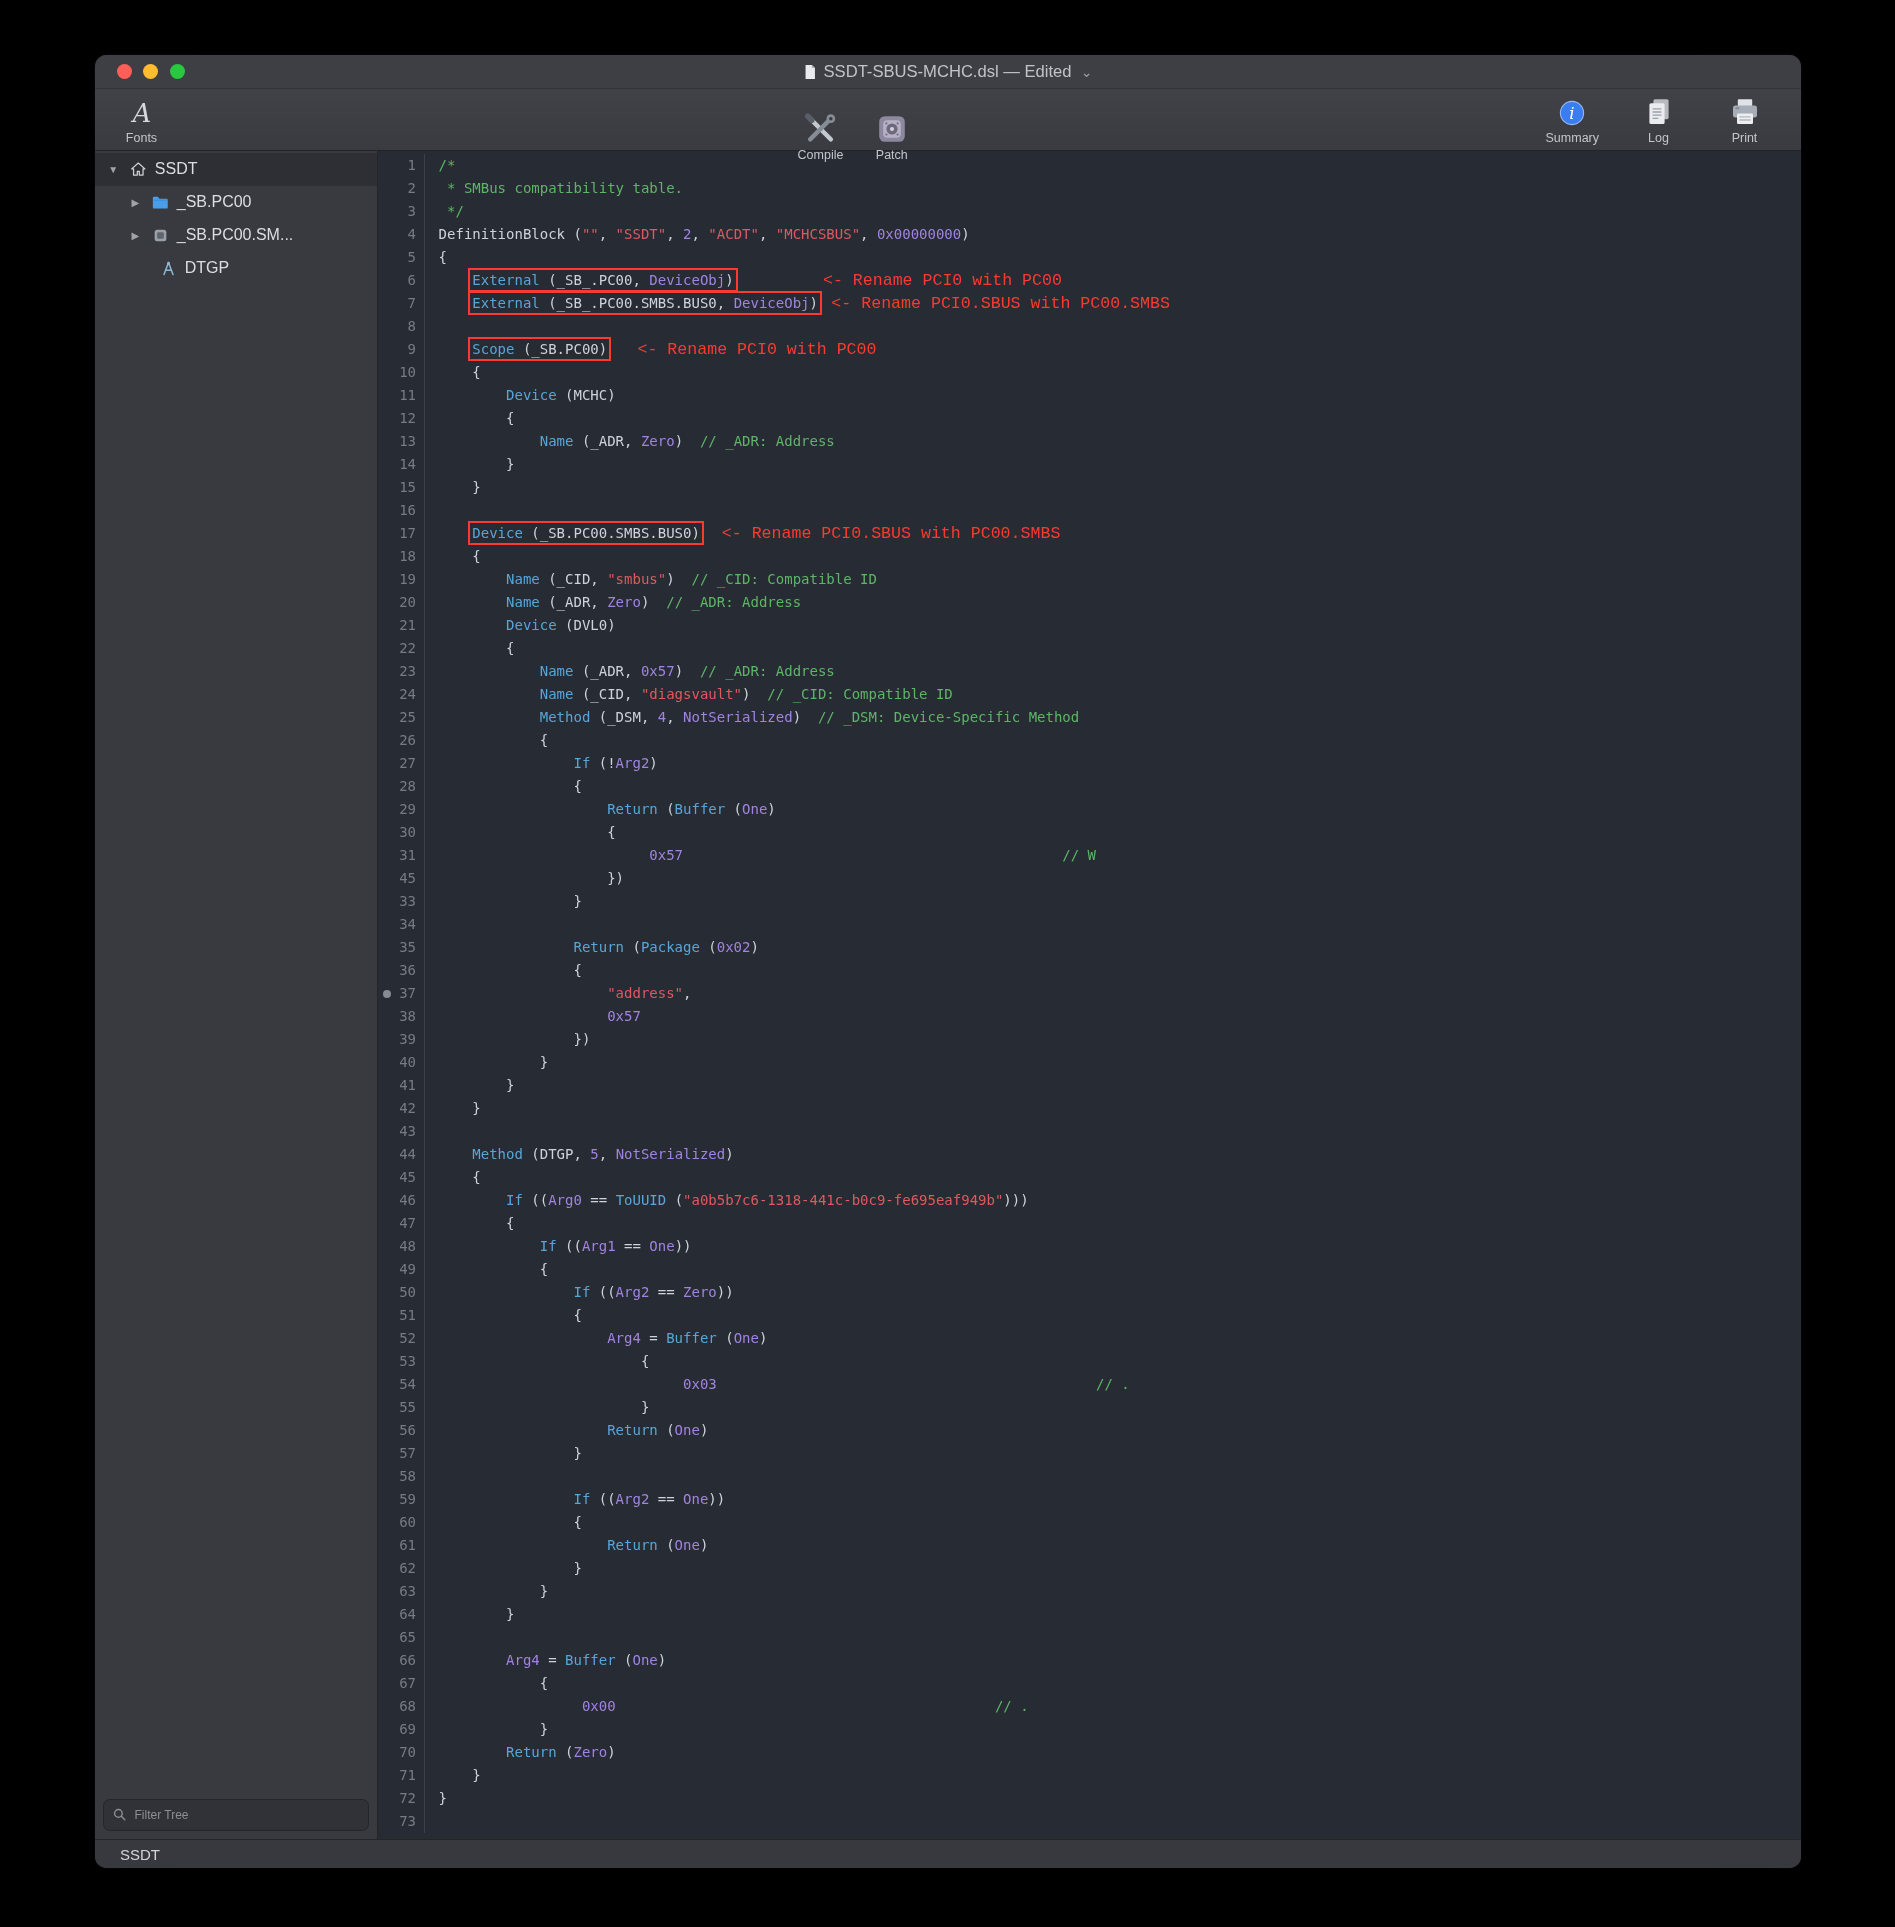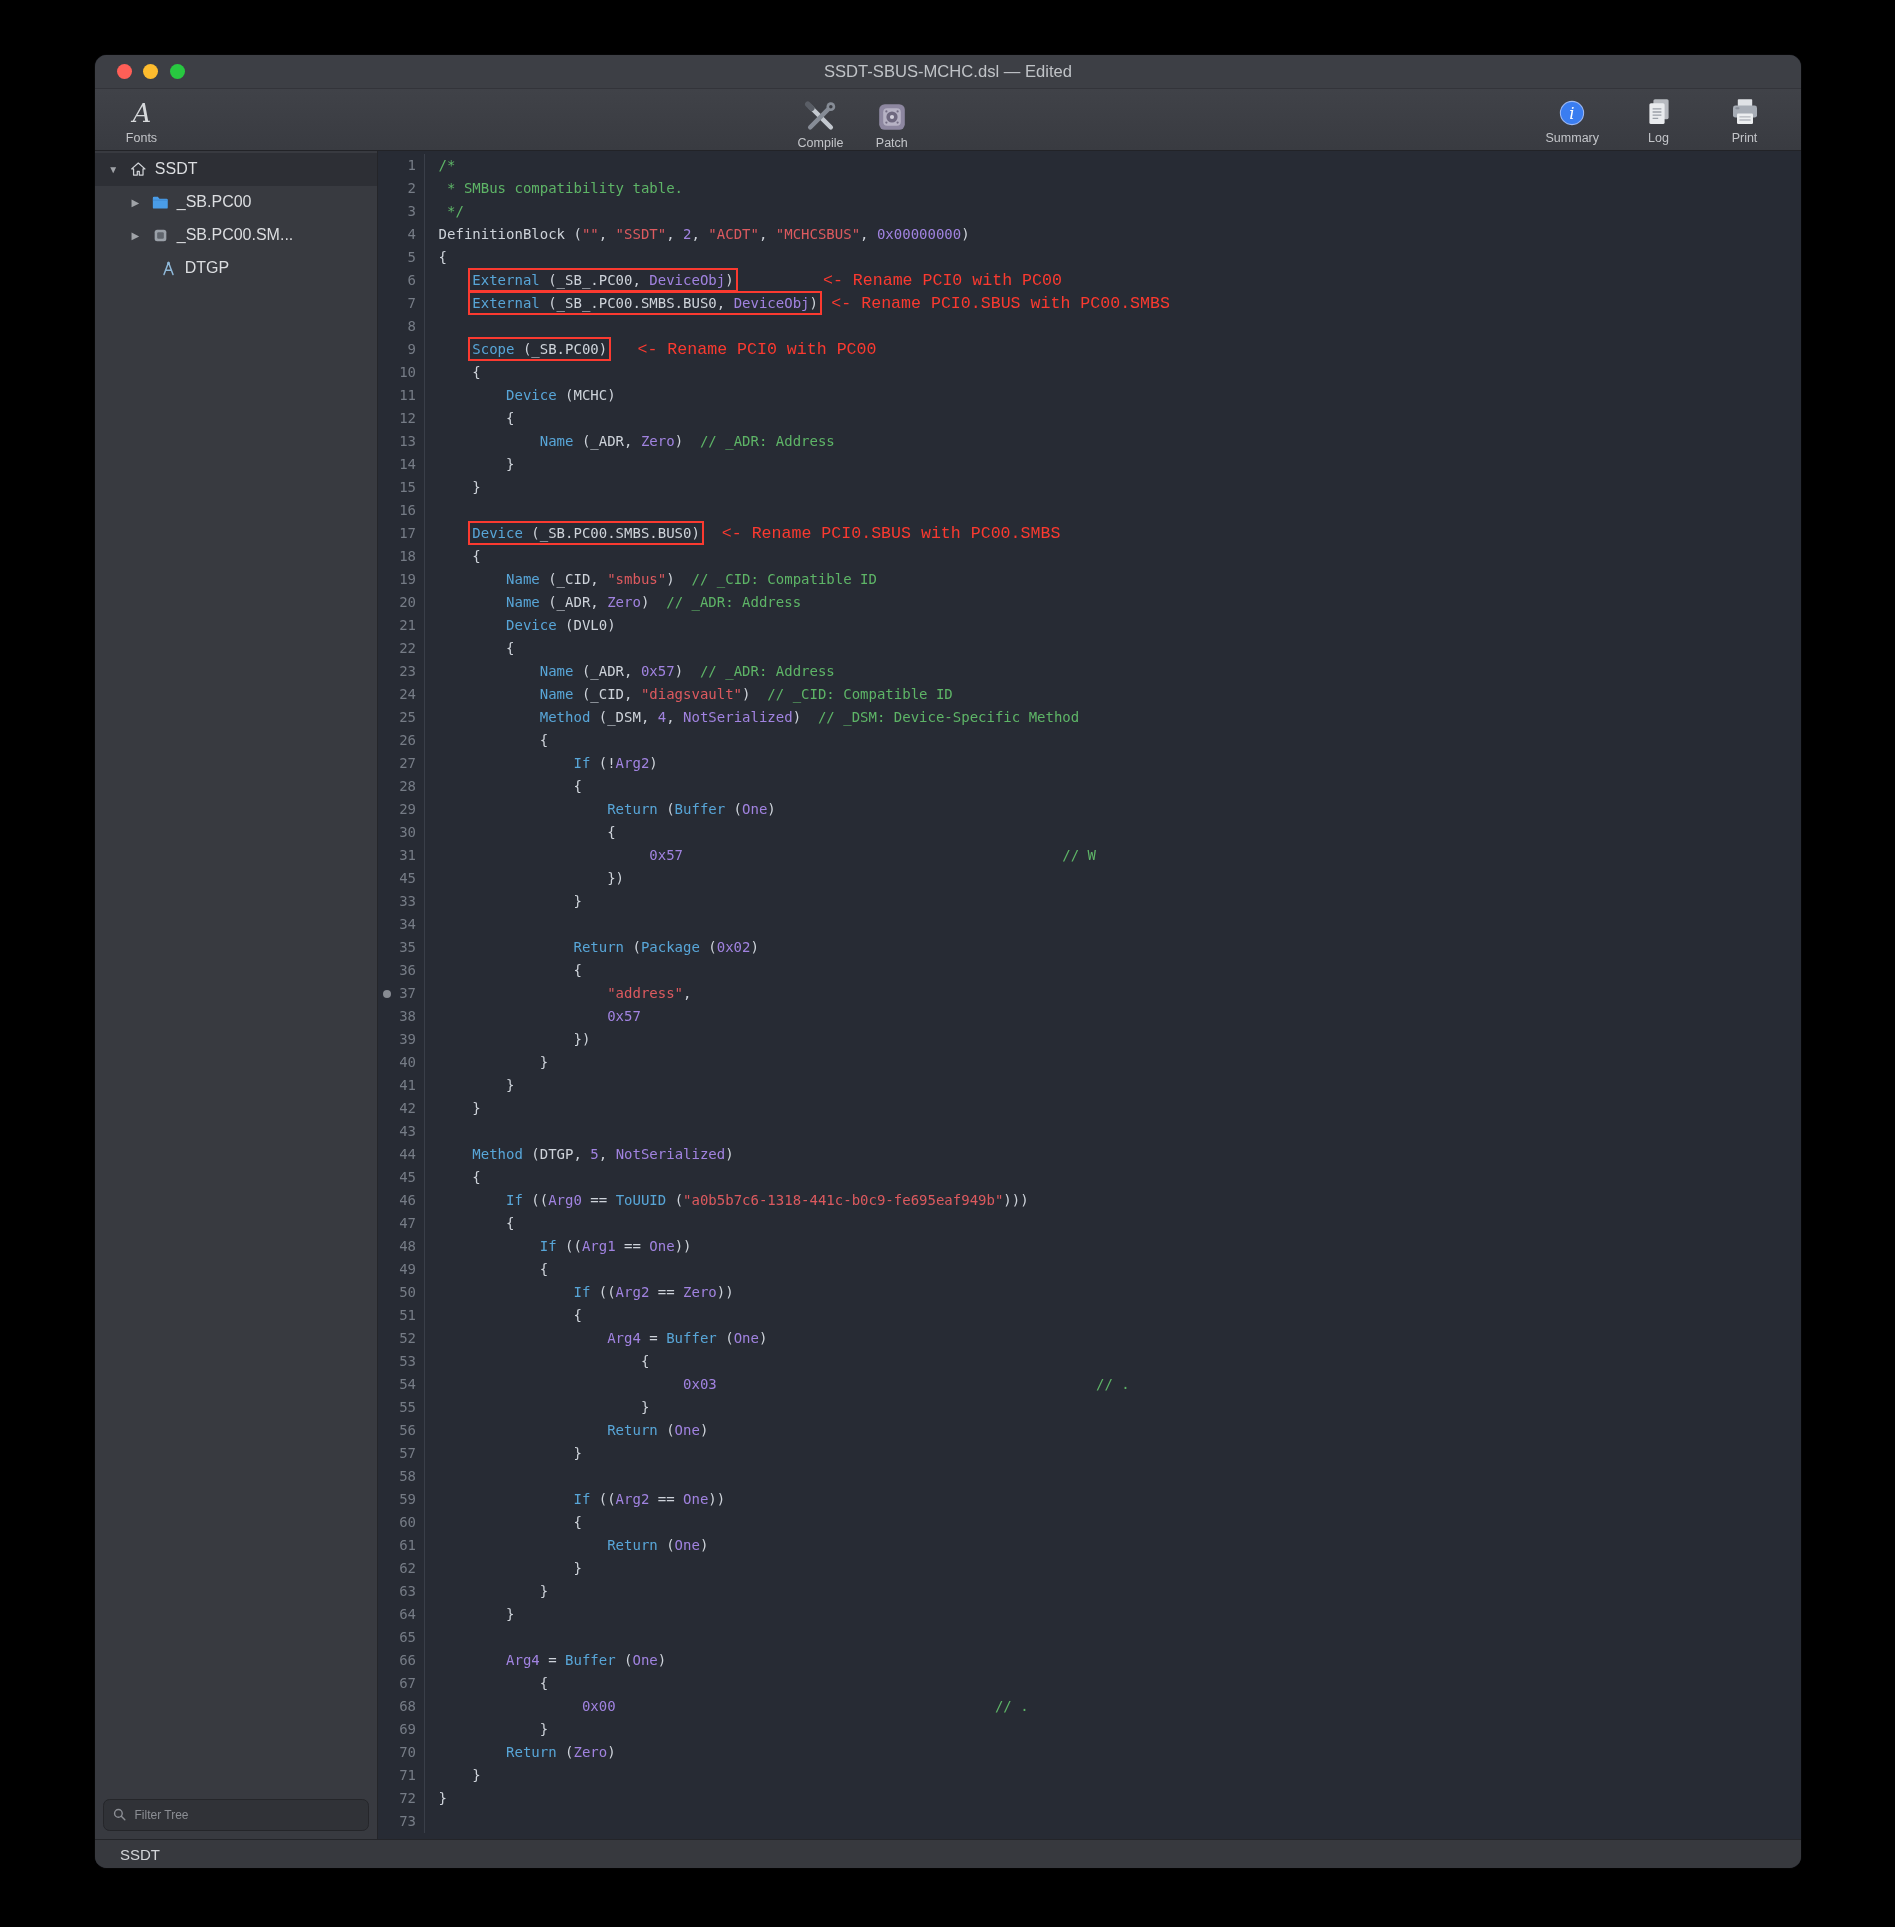--- a/index.html
+++ b/index.html
@@ -7,28 +7,28 @@
     --c-kw:#58a6d8; --c-nu:#a183e0; --c-st:#dd5a5f; --c-cm:#5eb567; --c-pl:#ced3da; --c-an:#fb3a30;
     --tl-red:#ff5f57; --tl-yellow:#febc2e; --tl-green:#28c840;
   }
   .window{position:absolute;left:95px;top:55px;width:1706px;height:1813px;border-radius:11.6px;overflow:hidden;
           background:#272b34;box-shadow:0 42px 100px rgba(0,0,0,.75), 0 0 0 0.8px #0a0a0b;display:flex;flex-direction:column;}
   
   .titlebar{height:33px;flex:0 0 auto;background:#3d3f45;display:flex;align-items:center;justify-content:center;position:relative;border-bottom:0.8px solid #33343a;}
   .traffic{position:absolute;left:21.6px;top:0;height:100%;display:flex;align-items:center;gap:11.6px;}
   .tl{width:15px;height:15px;border-radius:50%;}
   .tl.red{background:var(--tl-red);} .tl.yellow{background:var(--tl-yellow);} .tl.green{background:var(--tl-green);}
-  .title-group{display:flex;align-items:center;gap:7.5px;color:#c0c3c7;font-size:16.6px;flex-direction:column;}
+  .title-group{display:flex;align-items:center;gap:7.5px;color:#c0c3c7;font-size:16.6px;}
   .title-chevron{color:#9b9ea3;font-size:14px;margin-left:1.7px;}
   
   .toolbar{height:61px;flex:0 0 auto;background:linear-gradient(#404248,#393b41);border-bottom:0.8px solid #222327;position:relative;}
   .tb-item{display:flex;flex-direction:column;align-items:center;justify-content:center;gap:2.5px;color:#c3c5c9;font-size:12.5px;min-width:53px;cursor:default;}
   .tb-item .tb-icon{height:35px;display:flex;align-items:flex-end;justify-content:center;}
   .tb-left{position:absolute;left:20px;top:4.2px;}
-  .tb-center{position:absolute;left:calc(50% - 154px);top:9px;display:flex;gap:18.3px;align-items:flex-end;}
+  .tb-center{position:absolute;left:calc(50% - 154px);top:21px;display:flex;gap:18.3px;align-items:flex-end;}
   .tb-right{position:absolute;right:30px;top:4.2px;display:flex;gap:33px;}
   
   .content{flex:1 1 auto;display:flex;min-height:0;}
   .sidebar{width:282px;flex:0 0 auto;background:#383a40;border-right:0.8px solid #242529;display:flex;flex-direction:column;}
   .tree{flex:1 1 auto;overflow:hidden;padding-top:1.7px;}
   .tree-row{height:33px;display:flex;align-items:center;gap:6.6px;color:#dcdee1;font-size:16px;}
   .tree-row.selected{background:#2d2f35;}
   .disclosure{width:16.6px;text-align:center;font-size:10px;color:#a0a3a8;flex:0 0 auto;}
   .tree-icon{width:20px;height:20px;display:flex;align-items:center;justify-content:center;flex:0 0 auto;}
   .filter-wrap{flex:0 0 auto;padding:6.6px 8.3px 8.3px 8.3px;}

